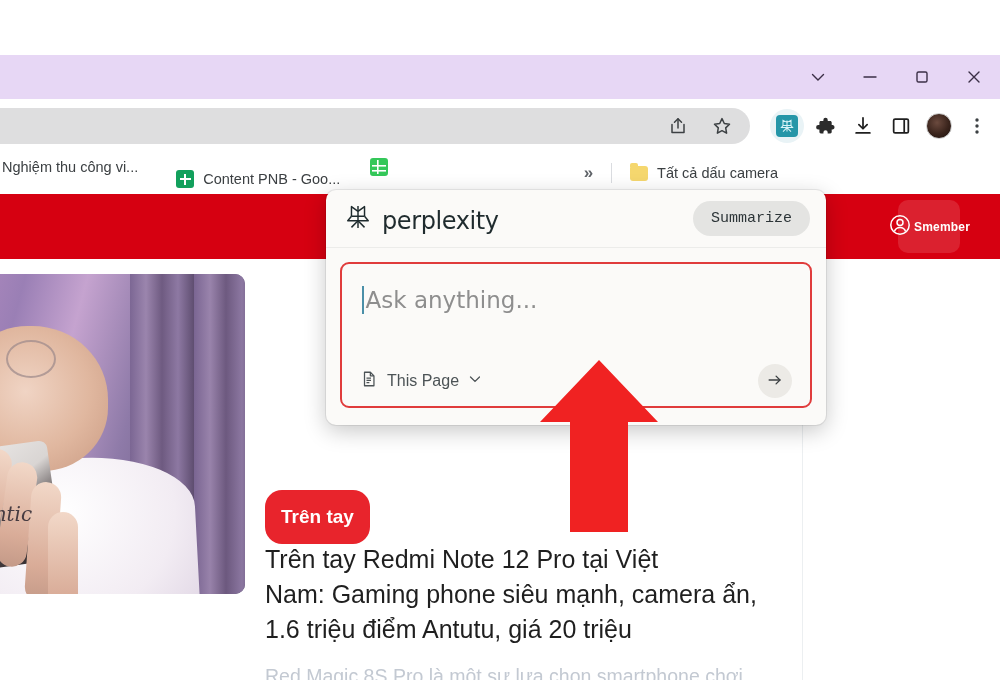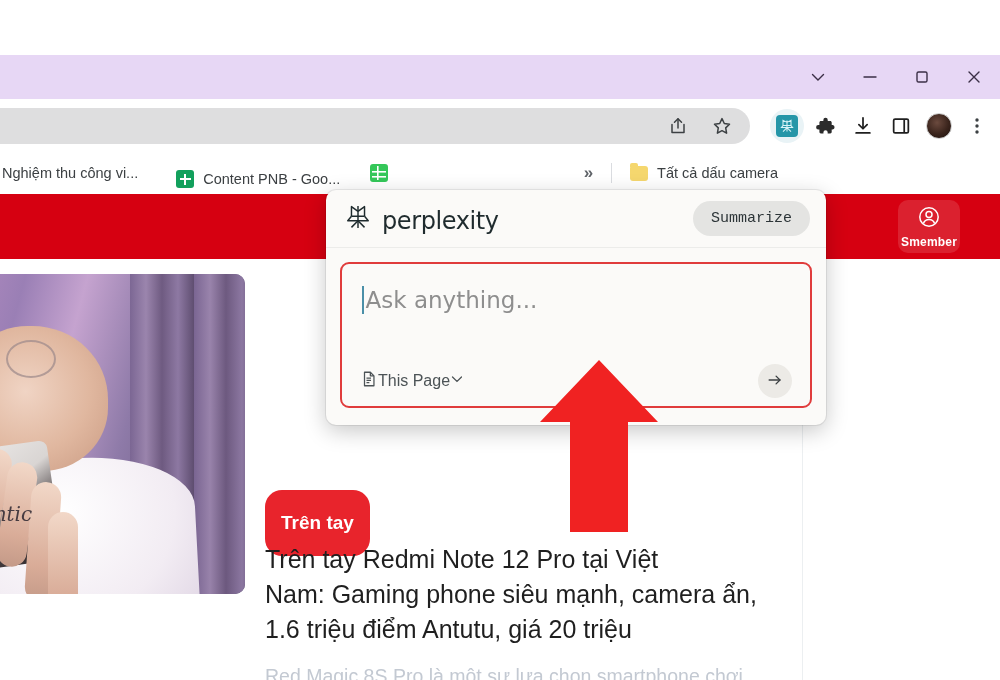--- a/index.html
+++ b/index.html
@@ -76,21 +76,21 @@
   .avatar-dot {
     width: 26px; height: 26px; border-radius: 50%;
     background: radial-gradient(circle at 42% 36%, #6b4a3e 0%, #3a241c 55%, #1b0f0b 100%);
     border: 1px solid #cfcfcf;
   }
 
   
   .bookmarks {
     position: absolute; left: 0; top: 97px; width: 796px; height: 42px;
     background: #ffffff;
-    display: flex; align-items: center;
+    display: flex; 
   }
   .bm {
     display: flex; align-items: center; gap: 9px;
     padding: 0 10px; height: 30px;
     font-size: 14.5px; color: #3c4043; white-space: nowrap;
   }
   .bm-sheet {
     width: 18px; height: 18px; border-radius: 3px; background: #12a05c;
     position: relative; flex: none;
   }
@@ -133,21 +133,21 @@
     background: #ffffff; overflow: hidden;
   }
   .site-header {
     position: absolute; left: 0; top: 0; width: 1000px; height: 65px;
     background: #d60011;
   }
   .smember {
     position: absolute; right: 40px; top: 6px;
     width: 62px; height: 53px; border-radius: 10px;
     background: rgba(255,255,255,0.13);
-    display: flex; flex-direction: column; align-items: center; justify-content: center;
+    display: flex; align-items: center; justify-content: center;
     gap: 2px; color: #ffffff;
   }
   .smember-label { font-size: 12px; font-weight: 700; letter-spacing: .2px; }
 
   .article { position: absolute; left: 0; top: 80px; width: 1000px; }
   .thumb {
     position: absolute; left: -60px; top: 0;
     width: 305px; height: 320px; border-radius: 10px; overflow: hidden;
     background: linear-gradient(105deg,#b98fc4 0%, #9a7fb5 22%, #c5a3cf 38%, #8e7aa8 58%, #6f5f86 78%, #4f4466 100%);
   }
@@ -198,21 +198,21 @@
     position:absolute; right: 0; top: 0; width: 115px; height: 320px;
     background: repeating-linear-gradient(90deg,
       #7a6592 0px, #9b85ad 16px, #6d597f 32px, #8e79a3 48px, #5d4c6e 64px);
     opacity: .95;
   }
 
   .badge {
     position: absolute; left: 265px; top: 216px;
     background: #e8242c; color: #fff;
     font-size: 19px; font-weight: 700;
-    padding: 22px 16px; border-radius: 17px;
+    padding: 16px 16px; border-radius: 17px;
     white-space: nowrap;
   }
   .headline {
     position: absolute; left: 265px; top: 268px; width: 540px;
     font-size: 25px; line-height: 35px; color: #1f1f1f;
   }
   .excerpt {
     position: absolute; left: 265px; top: 388px; width: 525px;
     font-size: 19.5px; line-height: 29px; color: #c3c9d2;
   }
@@ -265,21 +265,21 @@
     width: 1.6px; height: 28px; background: #4a8fa8; margin-right: 2px;
   }
   .pp-placeholder {
     font-size: 23px; color: #8e8e8e;
     font-family: "DejaVu Sans", sans-serif;
   }
   .pp-foot {
     position:absolute; left: 0; right: 0; bottom: 8px;
     display:flex; align-items:center; padding: 0 18px;
   }
-  .scope { display:flex; align-items:center; color:#4c5356; font-size: 16px; }
+  .scope { display:flex; align-items:center; gap: 9px; color:#4c5356; font-size: 16px; }
   .send {
     margin-left:auto;
     width: 34px; height: 34px; border-radius: 50%;
     background: #eceae6;
     display:flex; align-items:center; justify-content:center;
     border: none; cursor: pointer;
   }
 
   
   .anno-arrow {

